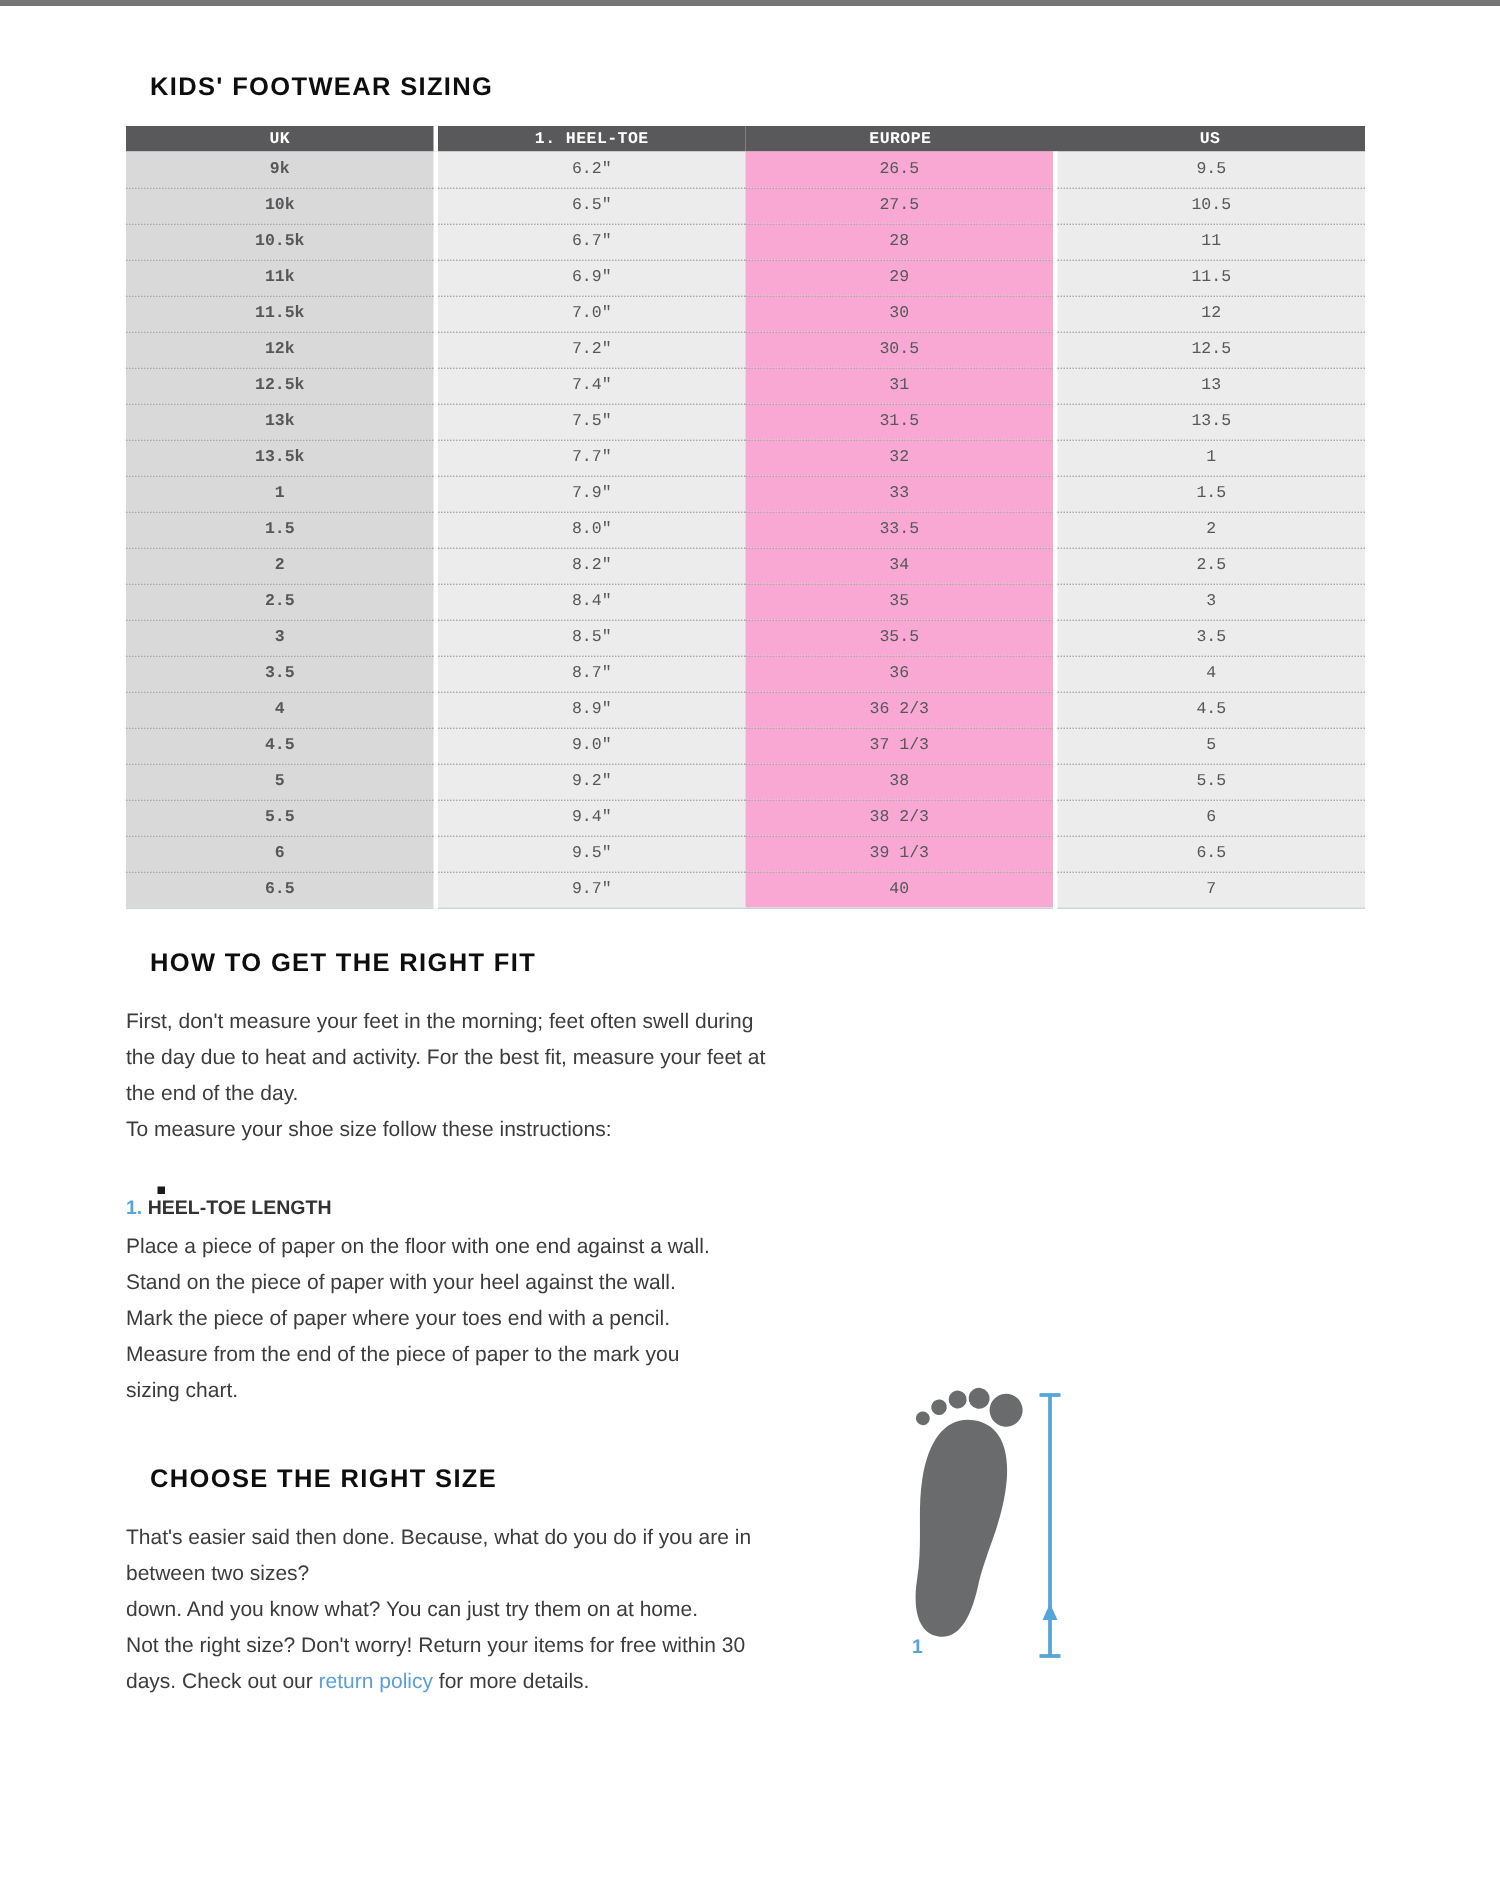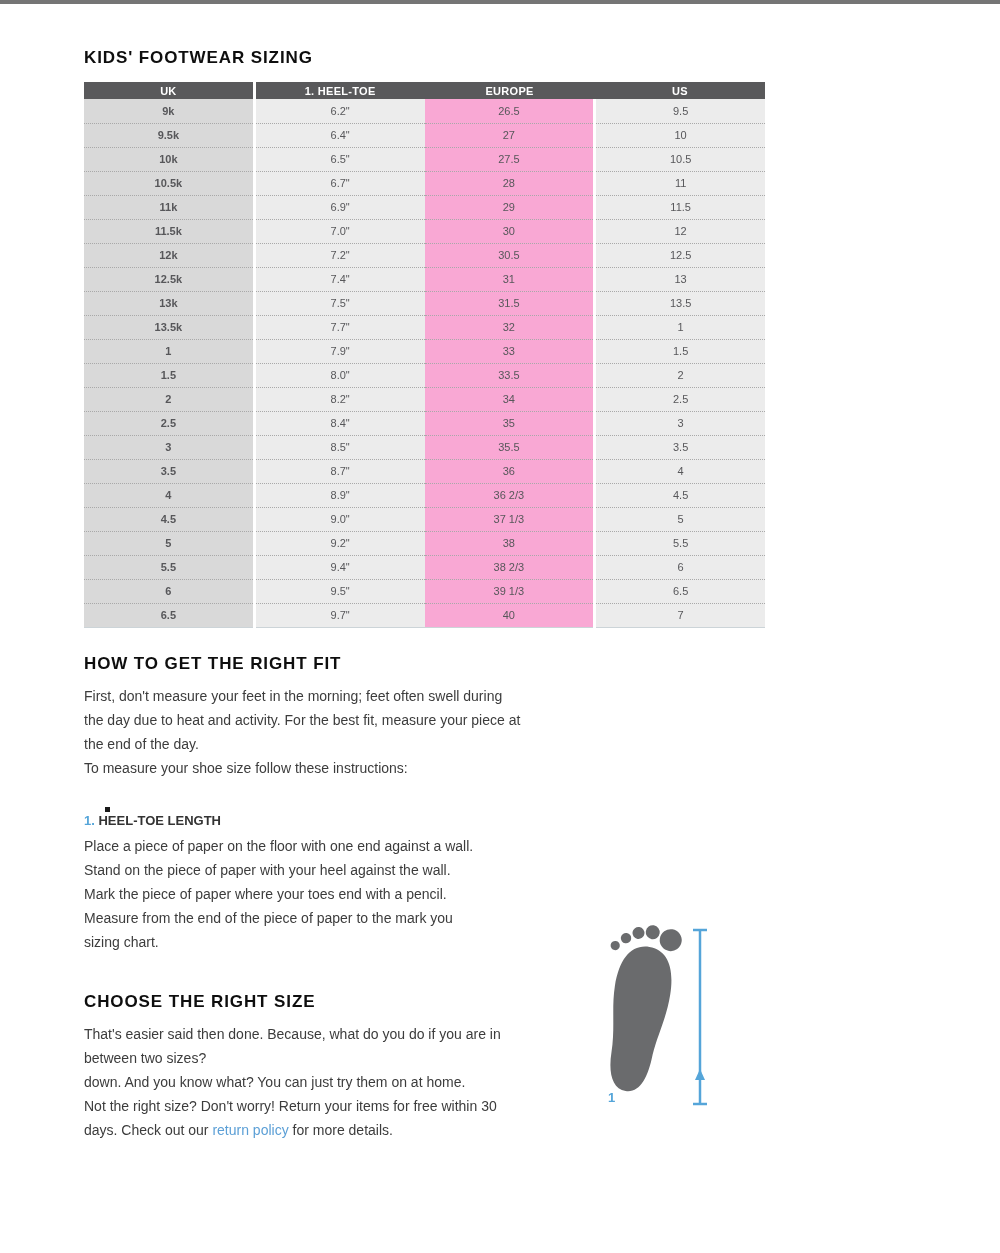--- a/index.html
+++ b/index.html
@@ -8,29 +8,29 @@
     width: 1000px; height: 1253px;
     background: #ffffff;
     font-family: "Liberation Sans", sans-serif;
     position: relative;
     overflow: hidden;
   }
   .topbar { height: 4px; background: #757575; }
   .content { position: relative; padding-left: 84px; width: 1000px; }
 
   h1.page-title, h2.section-heading {
-    margin: 0; font-size: 17px; font-weight: bold;
+    margin: 16px; font-size: 17px; font-weight: bold;
     letter-spacing: 0.9px; color: #0e0e0e;
   }
   h1.page-title { margin-top: 44px; }
 
   
   table.sizing-table {
-    margin-top: 14px; width: 681px;
-    border-collapse: collapse; table-layout: fixed;
+    margin-top: 14px; width: 826px;
+    border-collapse: collapse; table-layout: fixed; font-family: Liberation Mono, monospace;
   }
   table.sizing-table th {
     background: #59595b; color: #ffffff;
     font-size: 11px; font-weight: bold; letter-spacing: 0.3px;
     height: 17px; padding: 0; text-align: center;
   }
   table.sizing-table th.sep { border-right: 3px solid #ffffff; }
   table.sizing-table td {
     height: 24px; padding: 0; text-align: center;
     font-size: 11px; color: #57575a;
@@ -89,26 +89,20 @@
       </tr>
     </thead>
     <tbody>
         <tr>
           <td class="col-uk sep">9k</td>
           <td class="col-ht">6.2"</td>
           <td class="col-eu sep">26.5</td>
           <td class="col-us">9.5</td>
         </tr>
         <tr>
-          <td class="col-uk sep">9.5k</td>
-          <td class="col-ht">6.4"</td>
-          <td class="col-eu sep">27</td>
-          <td class="col-us">10</td>
-        </tr>
-        <tr>
           <td class="col-uk sep">10k</td>
           <td class="col-ht">6.5"</td>
           <td class="col-eu sep">27.5</td>
           <td class="col-us">10.5</td>
         </tr>
         <tr>
           <td class="col-uk sep">10.5k</td>
           <td class="col-ht">6.7"</td>
           <td class="col-eu sep">28</td>
           <td class="col-us">11</td>
@@ -220,21 +214,21 @@
           <td class="col-ht">9.7"</td>
           <td class="col-eu sep">40</td>
           <td class="col-us">7</td>
         </tr>
       </tbody>
   </table>
 
   <h2 class="section-heading how-to">HOW TO GET THE RIGHT FIT</h2>
   <div class="para">
       <div class="line">First, don't measure your feet in the morning; feet often swell during</div>
-      <div class="line">the day due to heat and activity. For the best fit, measure your piece at</div>
+      <div class="line">the day due to heat and activity. For the best fit, measure your feet at</div>
       <div class="line">the end of the day.</div>
       <div class="line">To measure your shoe size follow these instructions:</div>
     </div>
 
   <div class="list-item">
     <span class="bullet"></span>
     <div>
       <div class="item-title">
         <span class="num">1.</span>
         <span>HEEL-TOE LENGTH</span>

